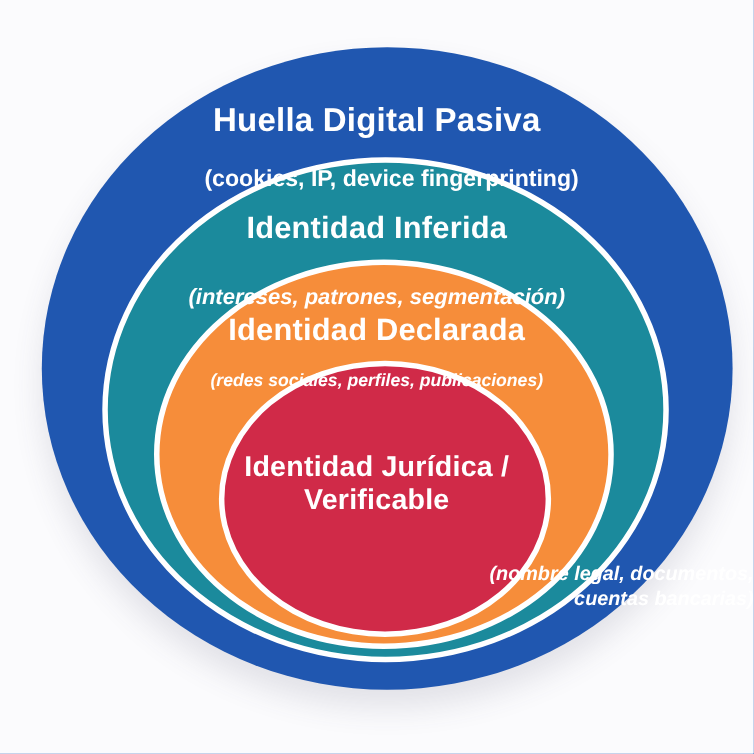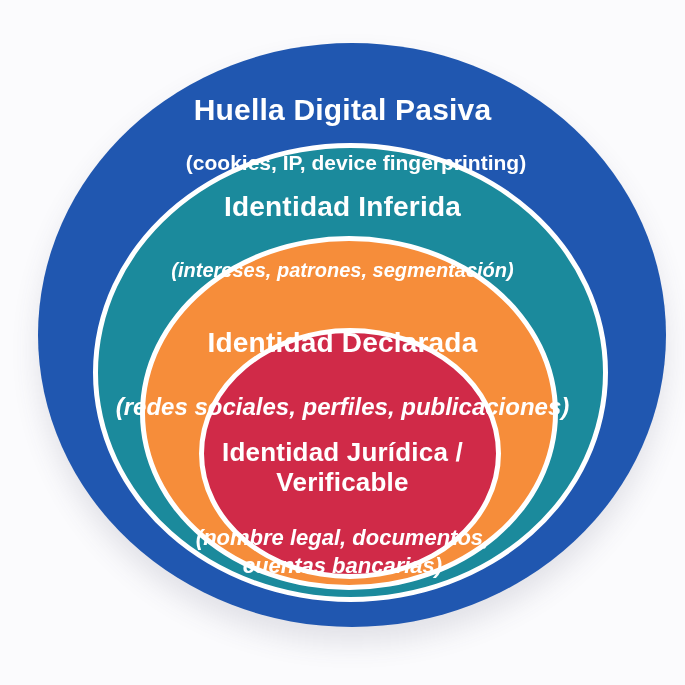--- a/index.html
+++ b/index.html
@@ -51,26 +51,26 @@
   }
   #label-1 { top: 76px; }
   #label-1 .title    { font-size: 30px; line-height: 1.05; }
   #label-1 .subtitle { font-size: 21px; margin-top: 7px; font-weight: 600; padding-left: 27px; }
 
   #label-2 { top: 174px; }
   #label-2 .title    { font-size: 28px; line-height: 1.05; }
   #label-2 .subtitle { font-size: 20px; margin-top: 20px; font-style: italic; }
 
   #label-3 { top: 267px; }
-  #label-3 .title    { font-size: 28px; line-height: 1.05; margin-top: 43px; }
-  #label-3 .subtitle { font-size: 24px; margin-top: 18px; font-style: italic; }
+  #label-3 .title    { font-size: 28px; line-height: 1.05; }
+  #label-3 .subtitle { font-size: 16px; margin-top: 6px; font-style: italic; }
 
   #label-4 { top: 391px; }
-  #label-4 .title    { font-size: 26px; line-height: 1.17; margin-top: 28px; }
-  #label-4 .subtitle { font-size: 22px; margin-top: 8px; line-height: 1.28; font-style: italic; }
+  #label-4 .title    { font-size: 26px; line-height: 1.17; }
+  #label-4 .subtitle { font-size: 18px; margin-top: 22px; line-height: 1.28; font-style: italic; text-align: right; }
 </style>
 </head>
 <body>
 
 <div class="canvas" style="background: rgb(251, 251, 253);">
 
   <div class="ellipse" id="ellipse-1" style="background: rgb(32, 87, 176);"></div>
 
   <div class="ellipse ring" id="ellipse-2" style="background: rgb(27, 138, 156);"></div>
 

